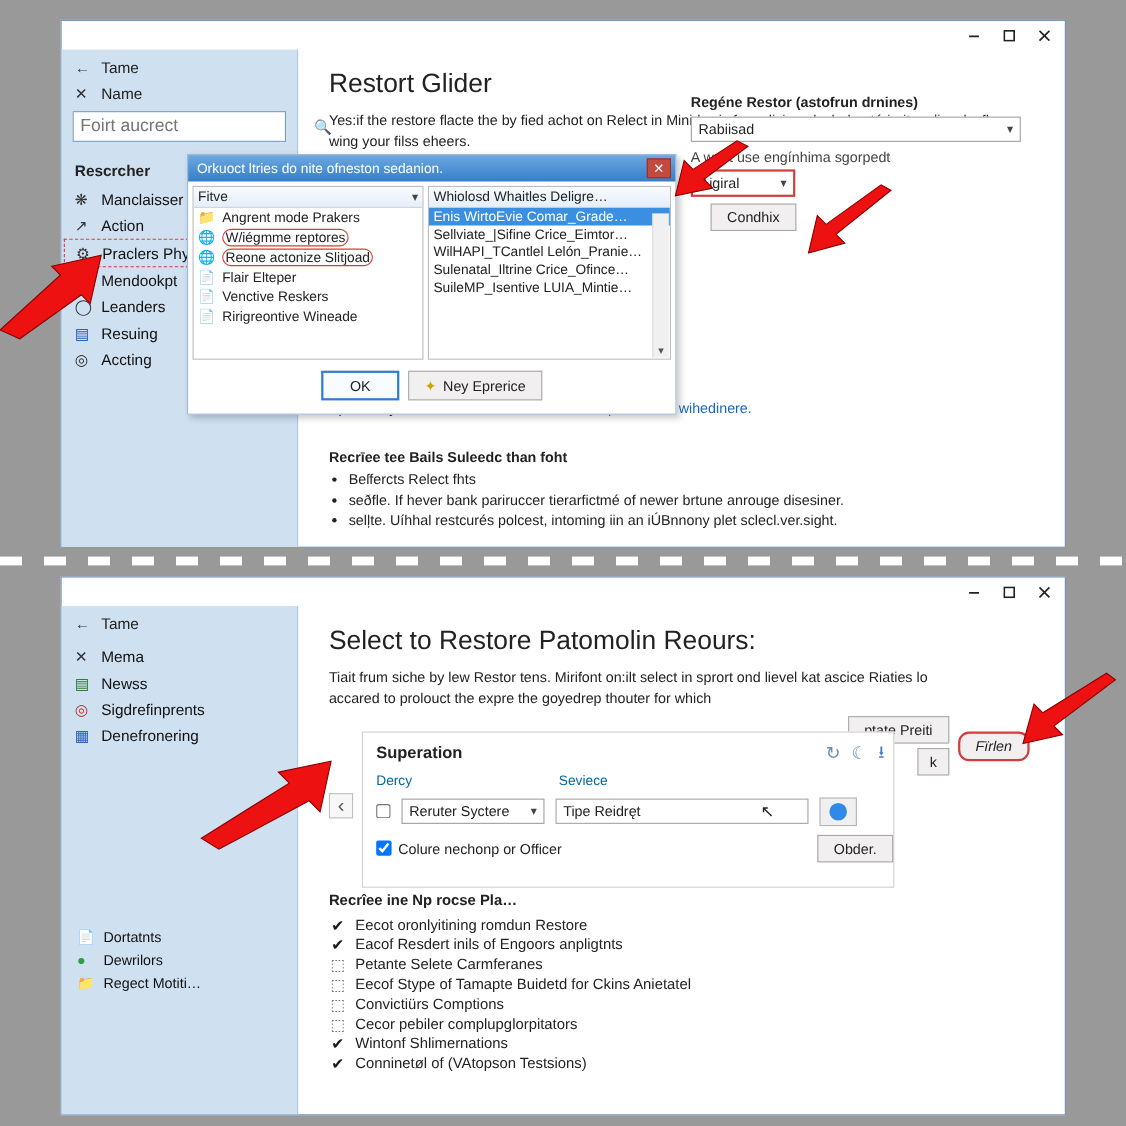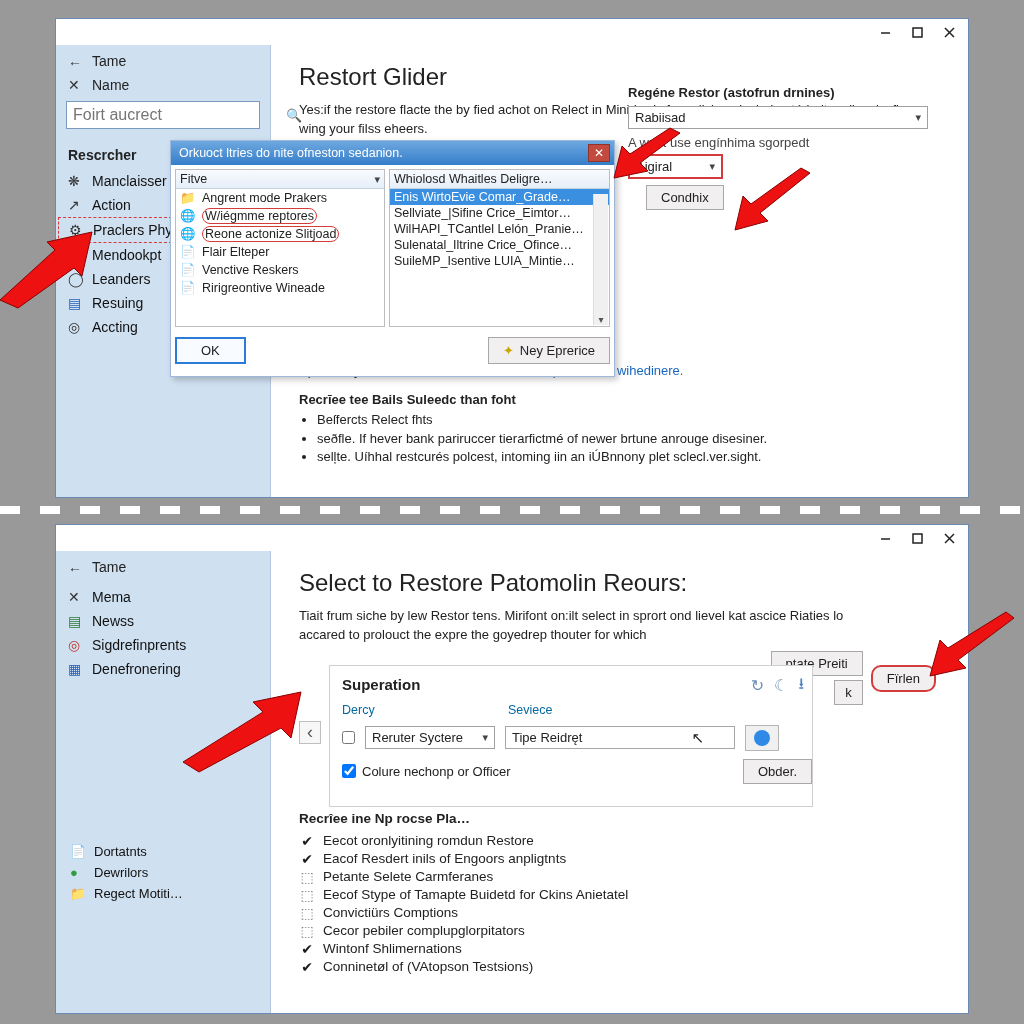--- a/index.html
+++ b/index.html
@@ -133,21 +133,21 @@
 .list-item {
   display:flex; align-items:center; gap:6px; padding:1px 4px;
   font-size: 12.5px; white-space:nowrap; overflow:hidden; text-overflow:ellipsis;
 }
 .list-item.sel { background:#3a8fe0; color:#fff; }
 .list-item .fi { width:16px; height:16px; display:inline-flex; }
 .circled { border:1.5px solid #d43c3c; border-radius:9px; padding:0 2px; }
 .scrollhint { position:absolute; right:1px; bottom:1px; top:24px; width:15px;
   background:#f0f0f0; border-left:1px solid #ddd; display:flex; flex-direction:column; justify-content:flex-end;}
 .scrollhint .dn { font-size:10px; text-align:center; color:#555; }
-.modal-actions { display:flex; justify-content:space-between; gap:8px; padding:10px 0 8px 0; }
+.modal-actions { display:flex; justify-content:center; gap:8px; padding:10px 0 8px 0; }
 
 
 .divider {
   position:absolute; left:0; right:0; top:506px; height:8px;
   background: repeating-linear-gradient(to right,#fff 0 20px,#999 20px 40px);
 }
 
 
 .group {
   border:1px solid #cfcfcf; padding:10px 0 14px 12px;
@@ -166,21 +166,21 @@
   display:flex;align-items:center;justify-content:center;}
 .tinybtn .dot{ width:16px;height:16px;border-radius:50%;background:#2e8ae6; position:relative;}
 .cbx { display:flex; align-items:center; gap:6px; font-size:13px; }
 .cbx input { width:14px; height:14px; }
 
 .side-row.hl { border:1px dashed #d43c3c; }
 
 .bot-right {
   position:absolute; top:100px; right:32px; display:flex; gap:8px; align-items:center;
 }
-.circ-btn { border:2px solid #d43c3c !important; border-radius:10px; }
+.circ-btn { border:2px solid #d43c3c !important; border-radius:10px;font-style:italic; }
 
 .checklist { margin-top:4px; font-size:13.5px; }
 .checklist .chead { font-weight:600; margin-bottom:6px; }
 .checklist li { list-style:none; display:flex; gap:8px; align-items:center; padding:1px 0;}
 .chk { color:#1a1a1a; font-size:14px; width:16px; display:inline-block; text-align:center;}
 .dim { color:#777; }
 
 
 .arrow {
   position:absolute; pointer-events:none;
@@ -282,21 +282,21 @@
             <span>Condhix</span>
           </div>
         </div>
       </div>
 
       <div style="height:210px"></div>
       <p>
         <span>Sponse bystchoss fo an </span>
         <span class="link">wirthe kesoómes a pesvertitor wihedinere.</span>
       </p>
-      <p style="font-weight:600;margin-top:14px">Recrīee tee Bails Suleedc than foht</p>
+      <p style="font-weight:600;margin-top:30px">Recrīee tee Bails Suleedc than foht</p>
       <ul style="padding-left:18px;margin-top:4px;font-size:13px;line-height:1.45">
         <li>Beſfercts Relect fhts</li>
         <li>seðfle. If hever bank pariruccer tierarfictmé of newer brtune anrouge disesiner.</li>
         <li>selļte. Uíhhal restcurés polcest, intoming iin an iÚBnnony plet sclecl.ver.sight.</li>
       </ul>
     </div>
   </div>
 </div>
 
 <div class="topmodal">

